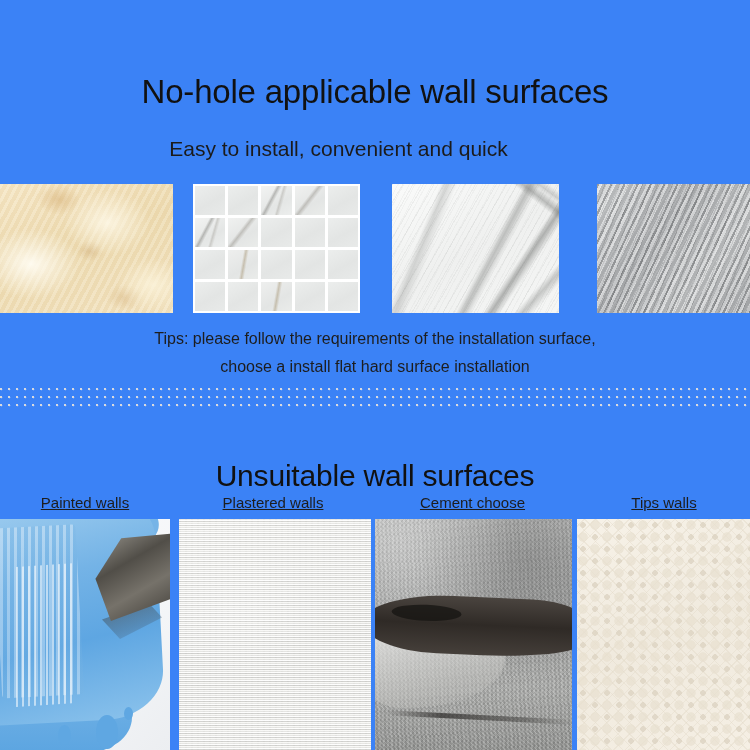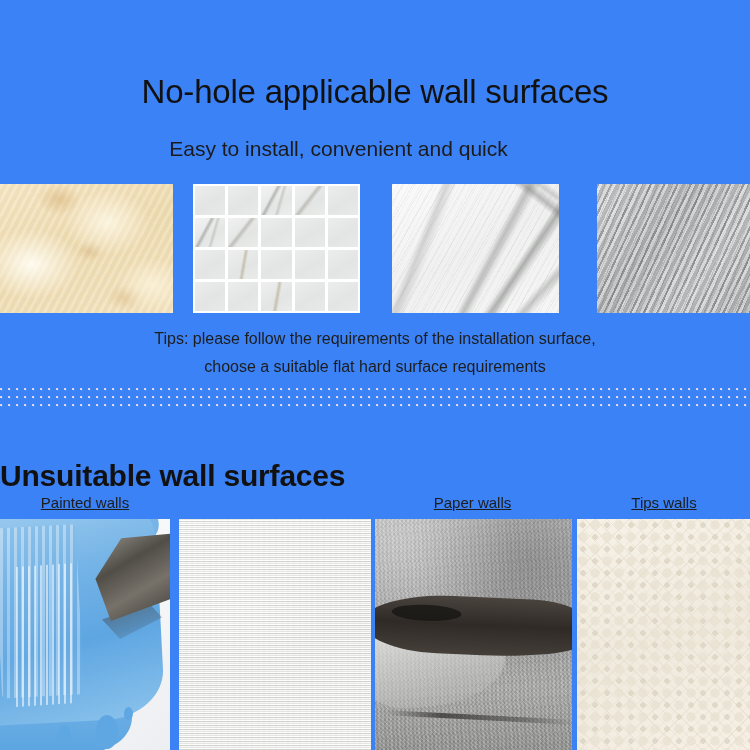--- a/index.html
+++ b/index.html
@@ -169,23 +169,23 @@
     background-image: radial-gradient(circle at 1.2px 1.2px, #d9dade 1.1px, rgba(255,255,255,0) 1.4px);
     background-size: 8px 8px;
     background-repeat: repeat;
   }
 
   
   .heading-unsuitable {
     position: absolute;
     left: 0; top: 432px;
     width: 750px;
-    text-align: left;
+    text-align: center;
     font-size: 30px;
-    font-weight: 700;
+    font-weight: 400;
     letter-spacing: -0.2px;
     color: #111111;
     line-height: 38px;
     white-space: nowrap;
   }
   .labels-row {
     position: absolute;
     left: 0; top: 492px;
     width: 750px;
     height: 22px;
@@ -422,30 +422,31 @@
     </div>
 
     <div class="tile tile-4">
       <div class="tex-slate"></div>
     </div>
 
   </div>
 
   <div class="tips">
     <span class="tips-line">Tips: please follow the requirements of the installation surface,</span>
-    <span class="tips-line">choose a suitable flat hard surface requirements</span>
+    <span class="tips-line">choose a install flat hard surface installation</span>
   </div>
 
   <div class="divider"></div>
 
   <h2 class="heading-unsuitable">Unsuitable wall surfaces</h2>
 
   <div class="labels-row">
     <span class="wall-label lbl-1">Painted walls</span>
-    <span class="wall-label lbl-3">Paper walls</span>
+    <span class="wall-label lbl-2">Plastered walls</span>
+    <span class="wall-label lbl-3">Cement choose</span>
     <span class="wall-label lbl-4">Tips walls</span>
   </div>
 
   <div class="photo-row">
 
     <div class="photo ph-1">
       <div class="tex-paint">
         <div class="paint-splash"></div>
         <div class="paint-spill"></div>
         <div class="paint-body"></div>

